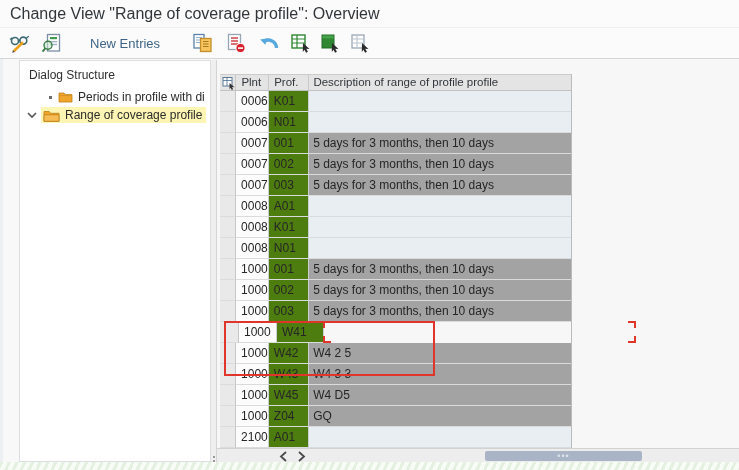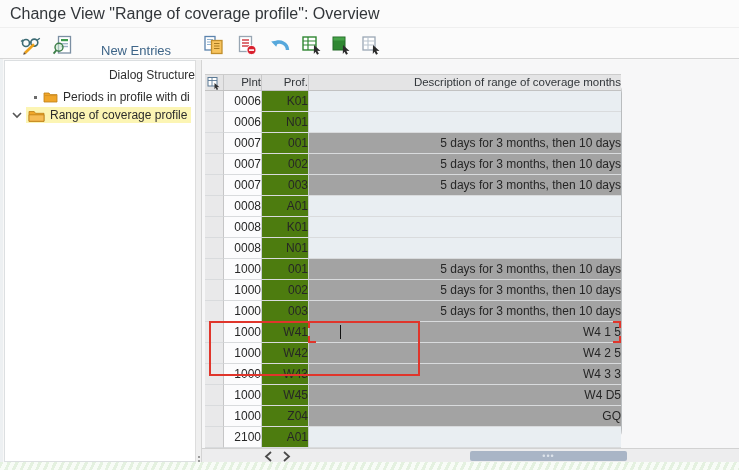--- a/index.html
+++ b/index.html
@@ -5,49 +5,49 @@
   * { margin:0; padding:0; box-sizing:border-box; }
   body { font-family:"Liberation Sans", sans-serif; background:#ddd; }
   .screen { position:relative; width:739px; height:470px; background:#f8f8f8; overflow:hidden;
             box-shadow:inset 3px 0 0 #edf0f2; }
 
   
   .titlebar { height:28px; line-height:28px; padding-left:10px; font-size:16px; color:#32363a;
               background:#fbfbfb; border-bottom:1px solid #efefef; white-space:nowrap; }
 
   
-  .toolbar { height:31px; display:flex; align-items:flex-end; padding-left:16px;
+  .toolbar { height:31px; display:flex; align-items:center; padding-left:5px;
              background:#fbfbfb; border-bottom:1px solid #d6d6d6; }
   .tbtn { width:30px; height:26px; display:flex; align-items:center; justify-content:center; cursor:pointer; }
   .new-entries { margin:0 28px 0 22px; font-size:13px; color:#3e6588; cursor:pointer; white-space:nowrap; }
   .gap-s { margin-left:3px; }
 
   
-  .main { position:absolute; top:60px; left:0; right:0; bottom:8px; display:flex; padding-left:4px;text-align:right; }
+  .main { position:absolute; top:60px; left:0; right:0; bottom:8px; display:flex; padding-left:19px; }
 
   
   .sidebar { width:191px; background:#ffffff; border:1px solid #dcdfe1; border-right:none; overflow:hidden; }
   .sidebar-header { padding:7px 0 6px 9px; font-size:12px; color:#2f2f2f; }
   .tree-item { display:flex; align-items:center; height:18px; font-size:12px; color:#2c2c2c;
                white-space:nowrap; cursor:pointer; }
   .tree-item .lvl1 { margin-left:7px; }
   .tree-item.child { padding-left:29px; }
   .sel-wrap { display:flex; align-items:center; background:#fcf5b4; padding:1px 4px 1px 2px; margin-left:4px; }
   .bullet { width:3px; height:3px; background:#6b6b6b; margin-right:6px; }
   .tree-label { margin-left:5px; }
 
   
   .splitter { width:7px; background:#efefef; border-left:1px solid #dddddd; border-right:1px solid #d4d4d4;
               position:relative; cursor:col-resize; }
   .grip { position:absolute; left:2px; bottom:4px; width:2px; height:2px; background:#9a9a9a;
           box-shadow:0 4px 0 #9a9a9a, 0 8px 0 #9a9a9a, 0 12px 0 #9a9a9a; }
 
   
   .content { flex:1; position:relative; background:#f7f7f8; }
-  .table-wrap { position:absolute; left:3px; top:14px; width:417px; border-right:1px solid #b9bcbe;border-radius:19px; }
+  .table-wrap { position:absolute; left:3px; top:14px; width:352px; border-right:1px solid #b9bcbe; }
   .thead { display:flex; height:17px; background:#e4e4e5; border-top:1px solid #cccccc; border-bottom:1px solid #c2c2c2; }
   .thead .hc { font-size:11.5px; color:#32363a; padding:1px 0 0 5px; border-right:1px solid #c9c9ca;
                overflow:hidden; white-space:nowrap; cursor:pointer; }
   .h-sel { width:19px; padding:1px 0 0 2px !important; }
   .h-plnt { width:38px; }
   .h-prof { width:47px; }
   .h-desc { width:312px; padding-left:4px !important; border-right:none !important; }
 
   .trow { display:flex; height:21px; }
   .cell { font-size:12px; color:#262626; white-space:nowrap; overflow:hidden;
@@ -218,21 +218,21 @@
             <span>
               <svg width="14" height="14" viewBox="0 0 14 14">
                 <rect x="1" y="1.5" width="9" height="8.5" fill="#ffffff" stroke="#5c7a96" stroke-width="1"></rect>
                 <path d="M1 4.5 h9 M5 1.5 v8.5" stroke="#5c7a96" stroke-width="0.9"></path>
                 <path d="M7.5 7 l5 4.2 -2.4 -0.1 1 2.2 -1.4 0.6 -1 -2.2 -1.2 1.6 z" fill="#333333"></path>
               </svg>
             </span>
           </div>
           <div class="hc h-plnt">Plnt</div>
           <div class="hc h-prof">Prof.</div>
-          <div class="hc h-desc">Description of range of coverage months</div>
+          <div class="hc h-desc">Description of range of profile profile</div>
         </div>
         <div>
             <div class="trow">
               <div class="cell c-sel"></div>
               <div class="cell c-plnt">0006</div>
               <div class="cell c-prof">K01</div>
               <div class="cell c-desc empty"></div>
             </div>
             <div class="trow">
               <div class="cell c-sel"></div>
@@ -291,21 +291,20 @@
             <div class="trow">
               <div class="cell c-sel"></div>
               <div class="cell c-plnt">1000</div>
               <div class="cell c-prof">003</div>
               <div class="cell c-desc">5 days for 3 months, then 10 days</div>
             </div>
             <div class="trow">
               <div class="cell c-sel"></div>
               <div class="cell c-plnt">1000</div>
               <div class="cell c-prof">W41</div>
-              <div class="cell c-desc">W4 1 5<span class="caret"></span></div>
             </div>
             <div class="trow">
               <div class="cell c-sel"></div>
               <div class="cell c-plnt">1000</div>
               <div class="cell c-prof">W42</div>
               <div class="cell c-desc">W4 2 5</div>
             </div>
             <div class="trow">
               <div class="cell c-sel"></div>
               <div class="cell c-plnt">1000</div>

